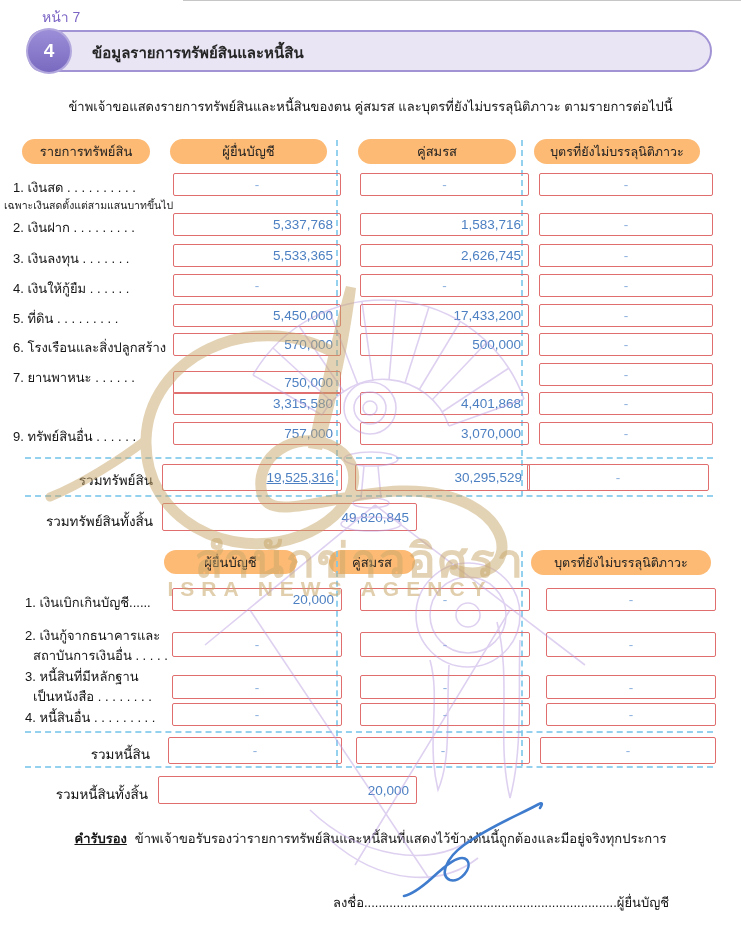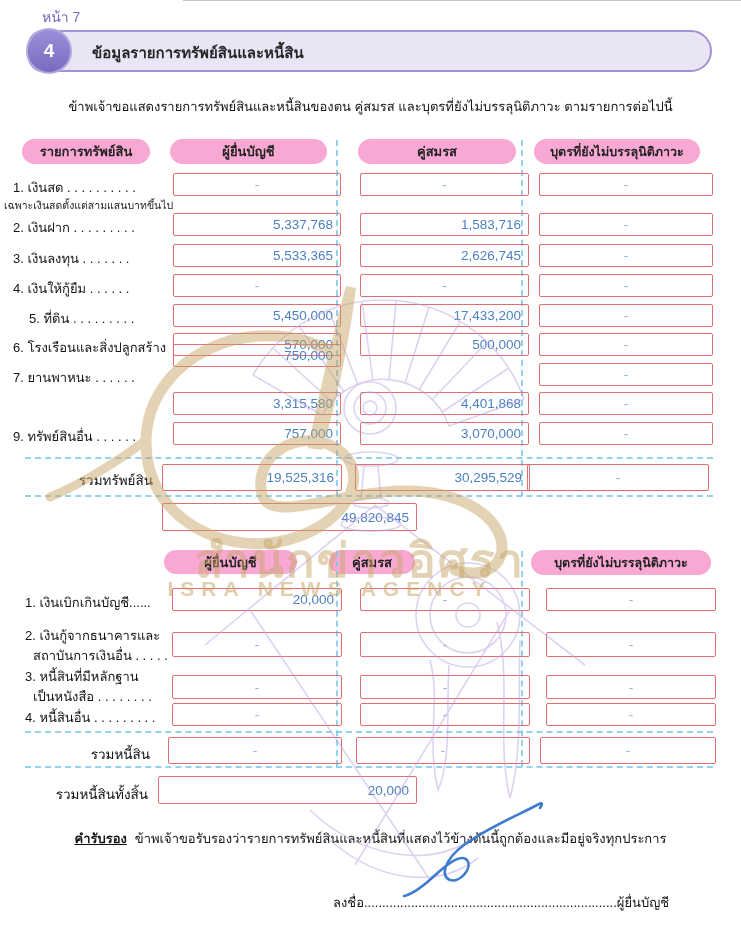--- a/index.html
+++ b/index.html
@@ -5,23 +5,23 @@
   html,body{margin:0;padding:0;background:#fff;}
   .page{position:relative;width:741px;height:927px;background:#ffffff;
         font-family:"Liberation Sans",sans-serif;overflow:hidden;}
   .lbl{position:absolute;font-size:13px;color:#151515;white-space:nowrap;}
   .note{position:absolute;font-size:10.5px;color:#1d1d1d;white-space:nowrap;}
   .slabel{position:absolute;font-size:13.5px;color:#131313;text-align:right;white-space:nowrap;}
   .box{position:absolute;height:21px;border:1.5px solid #e06e6e;border-radius:2px;
        display:flex;align-items:center;justify-content:flex-end;padding:0 7px;
        font-size:13.5px;color:#4d80c2;background:transparent;}
   .box.dash{justify-content:center;color:#8bb0de;}
-  .pill{position:absolute;height:25px;background:#f9a8d4;border-radius:13px;
+  .pill{position:absolute;height:25px;background:#fdba74;border-radius:13px;
         display:flex;align-items:center;justify-content:center;
-        font-size:13px;font-weight:bold;color:#222;white-space:nowrap;padding:0 6px;box-sizing:border-box;}
+        font-size:13px;font-weight:normal;color:#222;white-space:nowrap;padding:0 6px;box-sizing:border-box;}
   .vline{position:absolute;width:0;border-left:2px dashed #7ac6ea;opacity:.8;}
   .hline{position:absolute;height:0;border-top:2px dashed #7ac6ea;opacity:.8;}
   .banner{position:absolute;left:28px;top:30px;width:684px;height:42px;background:#e9e5f5;
           border:2px solid #a294d4;border-radius:17px 24px 24px 17px;box-sizing:border-box;}
   .bcircle{position:absolute;left:26px;top:28px;width:46px;height:46px;border-radius:50%;
            background:linear-gradient(#9c8ed8,#7a6ac0);border:2px solid #b3a8de;box-sizing:border-box;
            display:flex;align-items:center;justify-content:center;color:#fff;font-size:19px;font-weight:bold;}
   .btitle{position:absolute;left:92px;top:41px;font-size:15px;font-weight:bold;color:#262626;white-space:nowrap;}
   .pagelabel{position:absolute;left:42px;top:6px;font-size:14px;color:#7b64c4;white-space:nowrap;}
   .intro{position:absolute;left:0;top:96px;width:741px;text-align:center;font-size:13px;color:#161616;}
@@ -67,50 +67,51 @@
   <div class="lbl" style="left:13px;top:248px;">3.  เงินลงทุน  . . . . . . .</div>
   <div class="box" style="left:173px;top:244px;width:152px;">5,533,365</div>
   <div class="box" style="left:360px;top:244px;width:153px;">2,626,745</div>
   <div class="box dash" style="left:539px;top:244px;width:158px;">-</div>
 
   <div class="lbl" style="left:13px;top:278px;">4.  เงินให้กู้ยืม  . . . . . .</div>
   <div class="box dash" style="left:173px;top:274px;width:152px;">-</div>
   <div class="box dash" style="left:360px;top:274px;width:153px;">-</div>
   <div class="box dash" style="left:539px;top:274px;width:158px;">-</div>
 
-  <div class="lbl" style="left:13px;top:308px;margin-left:16px;">5.  ที่ดิน  . . . . . . . . .</div>
+  <div class="lbl" style="left:13px;top:308px;">5.  ที่ดิน  . . . . . . . . .</div>
   <div class="box" style="left:173px;top:304px;width:152px;">5,450,000</div>
   <div class="box" style="left:360px;top:304px;width:153px;">17,433,200</div>
   <div class="box dash" style="left:539px;top:304px;width:158px;">-</div>
 
   <div class="lbl" style="left:13px;top:337px;">6.  โรงเรือนและสิ่งปลูกสร้าง</div>
   <div class="box" style="left:173px;top:333px;width:152px;">570,000</div>
   <div class="box" style="left:360px;top:333px;width:153px;">500,000</div>
   <div class="box dash" style="left:539px;top:333px;width:158px;">-</div>
 
   <div class="lbl" style="left:13px;top:367px;">7.  ยานพาหนะ  . . . . . .</div>
-  <div class="box" style="left:173px;top:344px;width:152px;">750,000</div>
+  <div class="box" style="left:173px;top:371px;width:152px;">750,000</div>
   <div class="box dash" style="left:539px;top:363px;width:158px;">-</div>
 
   <div class="box" style="left:173px;top:392px;width:152px;">3,315,580</div>
   <div class="box" style="left:360px;top:392px;width:153px;">4,401,868</div>
   <div class="box dash" style="left:539px;top:392px;width:158px;">-</div>
 
   <div class="lbl" style="left:13px;top:426px;">9.  ทรัพย์สินอื่น  . . . . . .</div>
   <div class="box" style="left:173px;top:422px;width:152px;">757,000</div>
   <div class="box" style="left:360px;top:422px;width:153px;">3,070,000</div>
   <div class="box dash" style="left:539px;top:422px;width:158px;">-</div>
 
   <div class="hline" style="left:25px;top:457px;width:688px;"></div>
   <div class="slabel" style="left:20px;top:469px;width:133px;">รวมทรัพย์สิน</div>
-  <div class="box" style="left:162px;top:464px;width:164px;height:25px;">19,525,316</div>
+  <div class="box" style="left:162px;top:464px;width:164px;height:25px;text-decoration:underline;">19,525,316</div>
   <div class="box" style="left:355px;top:464px;width:159px;height:25px;">30,295,529</div>
   <div class="box dash" style="left:527px;top:464px;width:166px;height:25px;">-</div>
   <div class="hline" style="left:25px;top:495px;width:688px;"></div>
 
+  <div class="slabel" style="left:20px;top:510px;width:133px;">รวมทรัพย์สินทั้งสิ้น</div>
   <div class="box" style="left:162px;top:503px;width:239px;height:26px;">49,820,845</div>
 
   <div class="pill" style="left:164px;top:550px;width:133px;height:24px;">ผู้ยื่นบัญชี</div>
   <div class="pill" style="left:329px;top:550px;width:86px;height:24px;">คู่สมรส</div>
   <div class="pill" style="left:531px;top:550px;width:180px;font-size:12.5px;">บุตรที่ยังไม่บรรลุนิติภาวะ</div>
 
   <div class="vline" style="left:336px;top:551px;height:215px;"></div>
   <div class="vline" style="left:521px;top:551px;height:215px;"></div>
 
   <div class="lbl" style="left:25px;top:592px;">1. เงินเบิกเกินบัญชี......</div>

